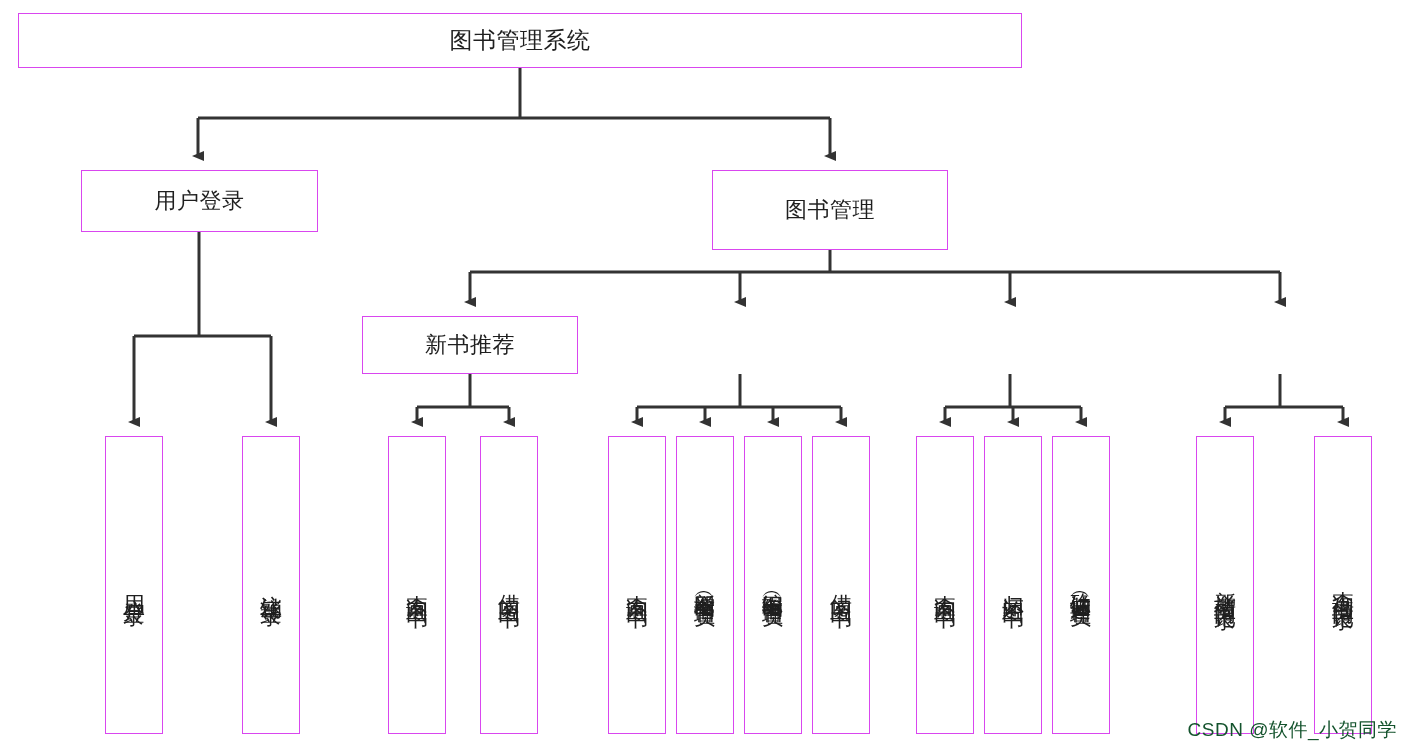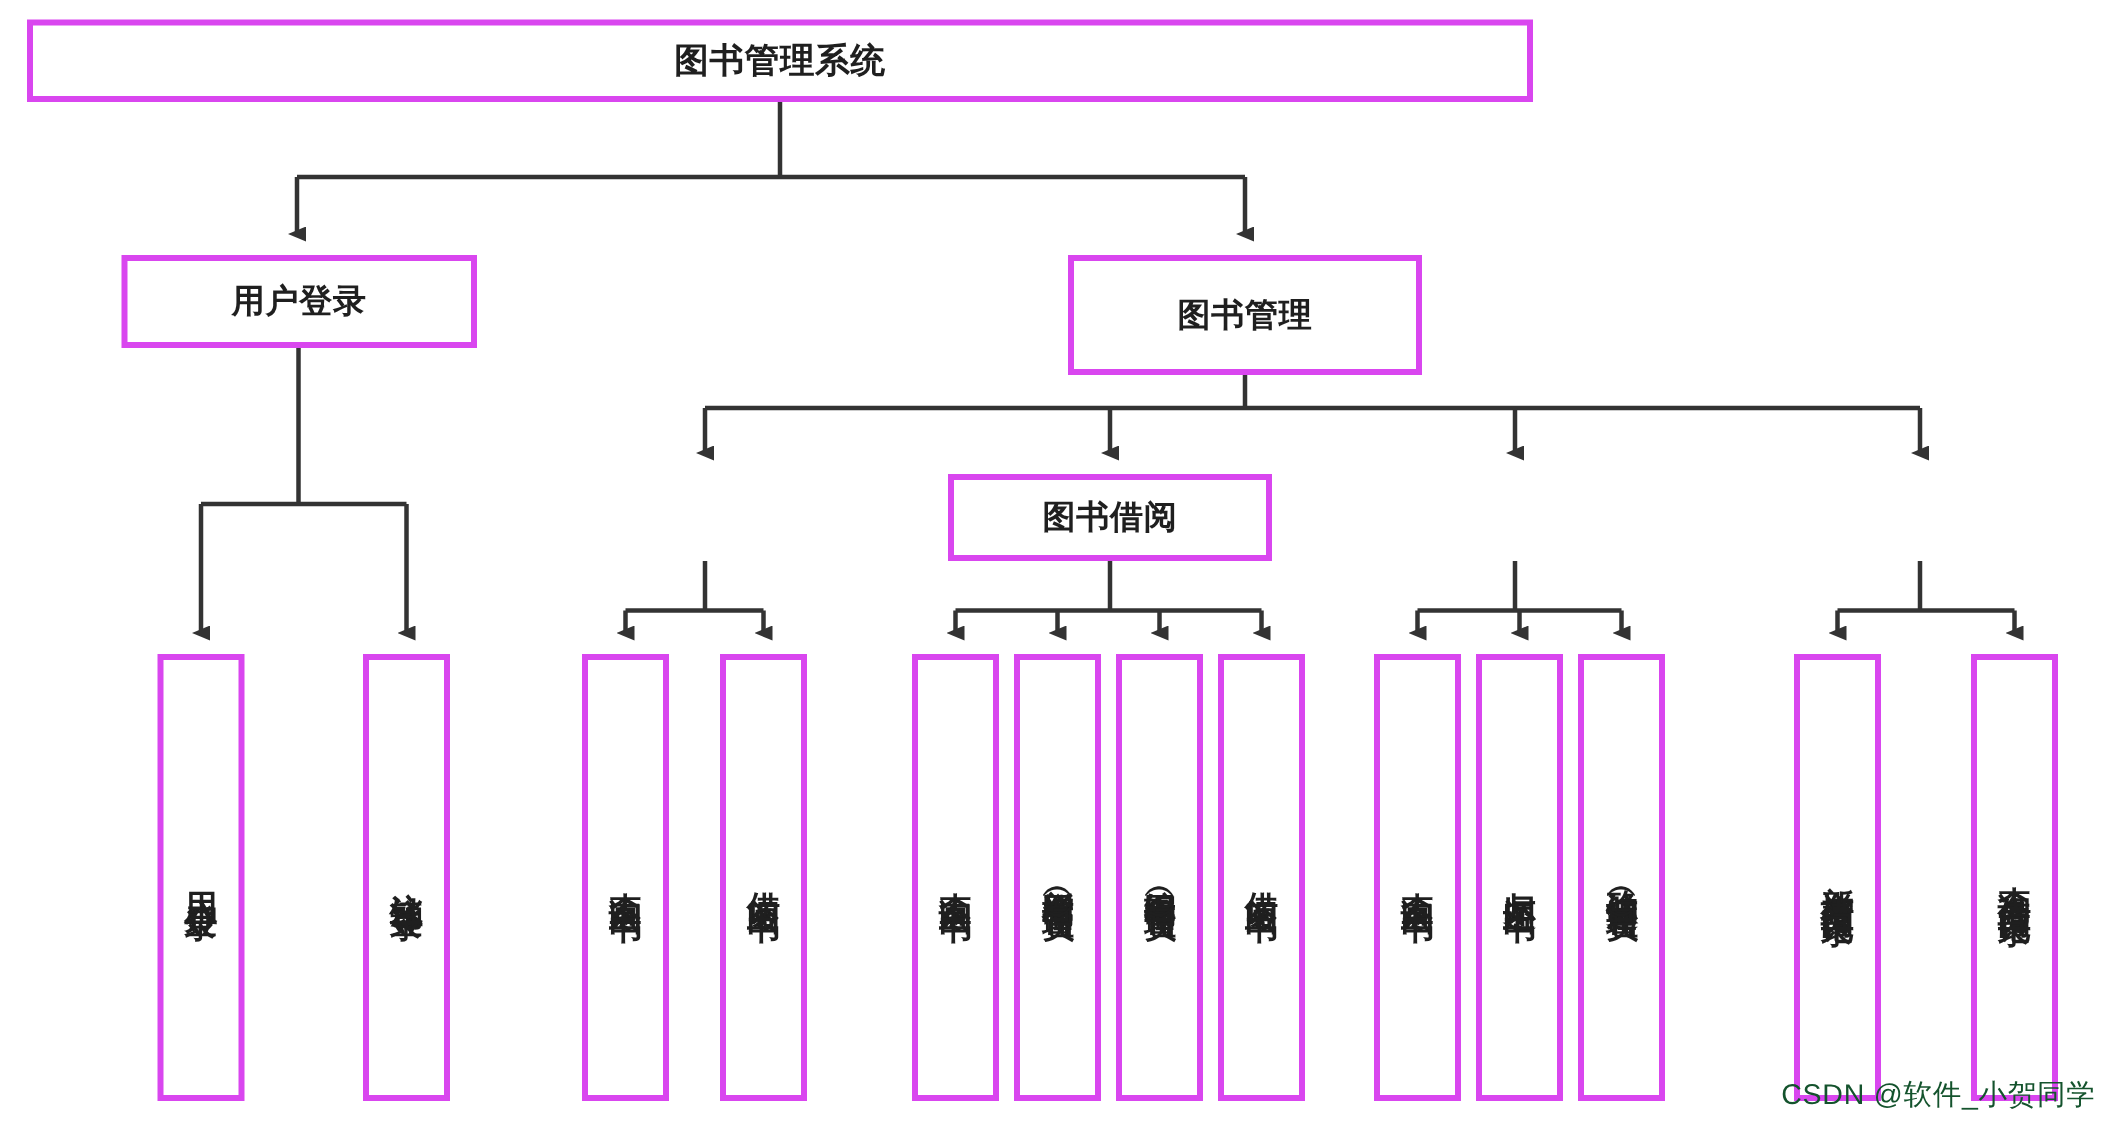--- a/index.html
+++ b/index.html
@@ -16,27 +16,26 @@
   }
   svg.wires{
     position:absolute;
     left:0;top:0;
     width:1405px;height:747px;
     pointer-events:none;
   }
   .node{
     position:absolute;
     box-sizing:border-box;
-    border:4px solid #d946ef;
+    border:1px solid #d946ef;
     background:#ffffff;
     display:flex;
     align-items:center;
     justify-content:center;
     color:#1f1f1f;
-    font-weight:bold;
   }
   .node .lbl{
     display:block;
     text-align:center;
     line-height:1.18;
     letter-spacing:0.5px;
   }
   .node-root{font-size:23px;}
   .node-l1{font-size:22px;}
   .node-l2{font-size:22px;}
@@ -123,22 +122,22 @@
     <span class="lbl">图书管理系统</span>
   </div>
 
   <div class="node node-l1" style="left:81px;top:170px;width:237px;height:62px;">
     <span class="lbl">用户登录</span>
   </div>
   <div class="node node-l1" style="left:712px;top:170px;width:236px;height:80px;">
     <span class="lbl">图书管理</span>
   </div>
 
-  <div class="node node-l2" style="left:632px;top:316px;width:216px;height:58px;">
-    <span class="lbl">图书借阅</span>
+  <div class="node node-l2" style="left:362px;top:316px;width:216px;height:58px;">
+    <span class="lbl">新书推荐</span>
   </div>
 
   <div class="node node-leaf" style="left:105px;top:436px;width:58px;height:298px;">
     <span class="lbl">用户登录</span>
   </div>
   <div class="node node-leaf" style="left:242px;top:436px;width:58px;height:298px;">
     <span class="lbl">注销登录</span>
   </div>
 
   <div class="node node-leaf" style="left:388px;top:436px;width:58px;height:298px;">

